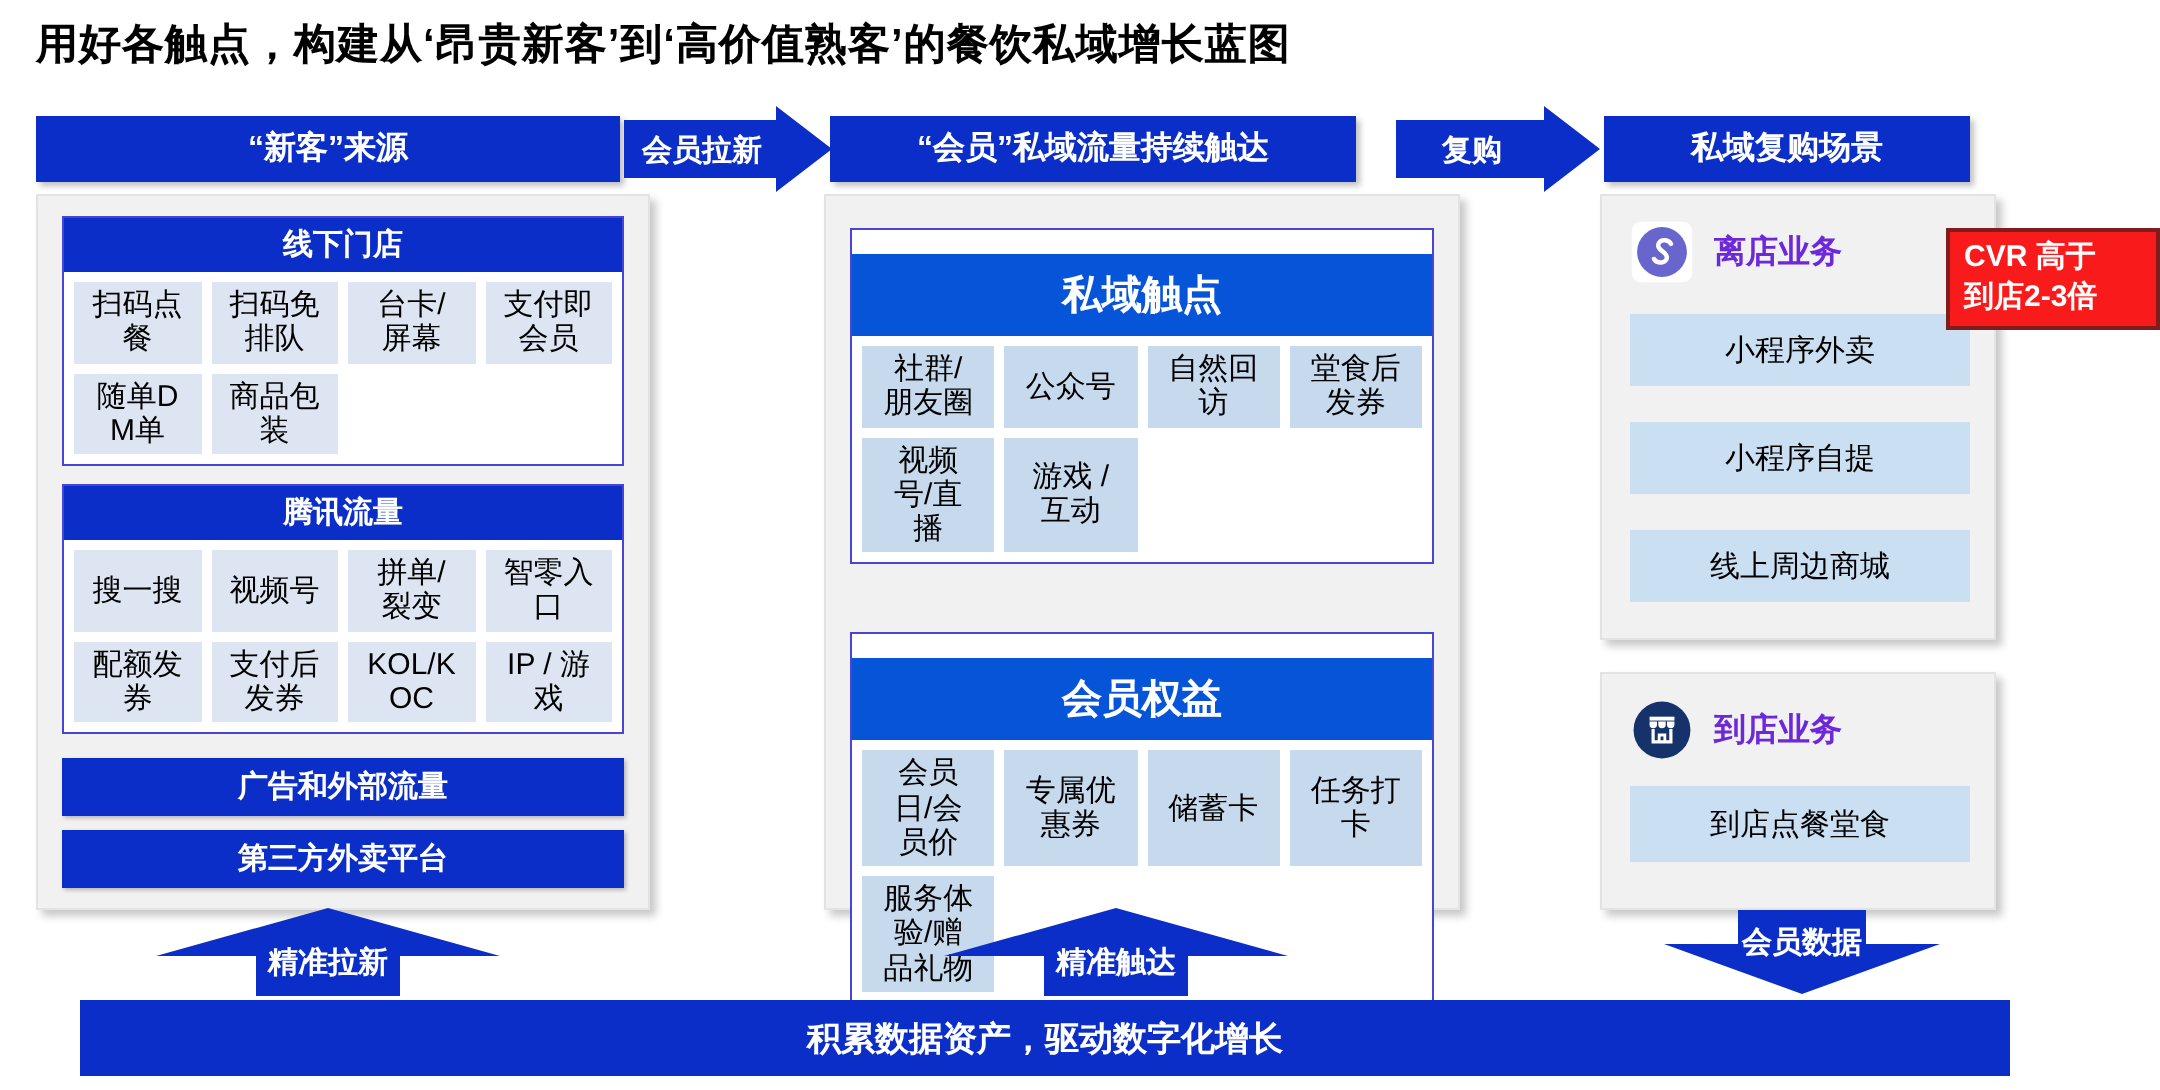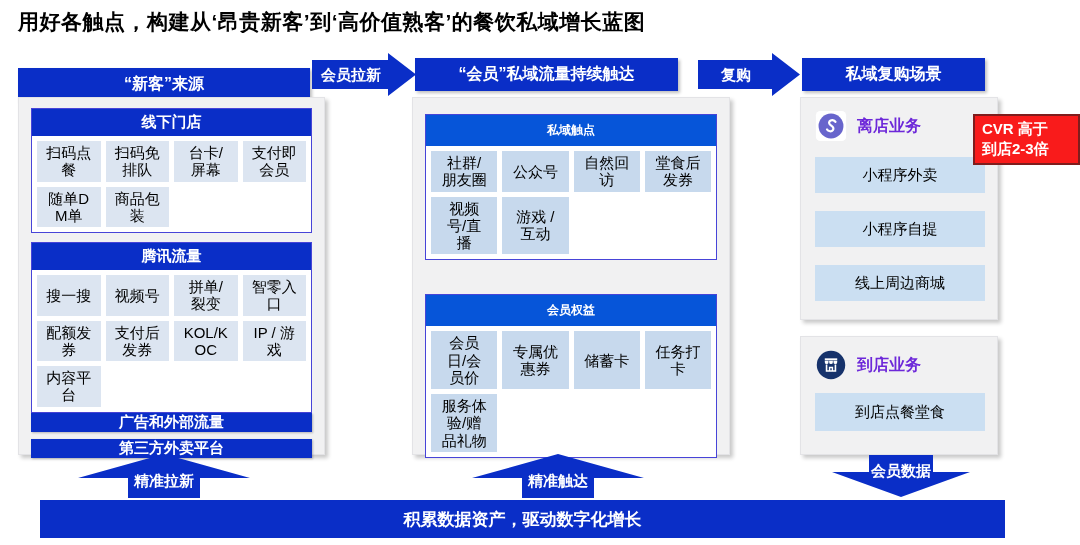--- a/index.html
+++ b/index.html
@@ -19,21 +19,21 @@
   .arrow-label { position:absolute; color:#fff; font-weight:bold; font-size:15px;
                  text-align:center; white-space:nowrap; }
 
   .card { position:absolute; background:#F1F1F2; border:1px solid #E3E3E6;
           box-shadow:3px 3px 4px rgba(0,0,0,.22); }
   .card-inner { width:100%; height:100%; display:flex; flex-direction:column; }
 
   .section { border:1.5px solid #4744D8; background:#fff; }
   .section-header { background:#0A2EC7; color:#fff; font-weight:bold; font-size:15px;
                     text-align:center; padding:4px 0; }
-  .mid-section .section-header { background:#0655D9; font-size:12px; padding:7px 16px; }
+  .mid-section .section-header { background:#0655D9; font-size:20px; padding:7px 16px;margin-top:12px; }
   .cells { display:grid; grid-template-columns:repeat(4,1fr); gap:5px; padding:5px; }
   .cell { background:#DCE5F1; color:#000; font-size:15px; line-height:1.15;
           display:flex; align-items:center; justify-content:center; text-align:center;
           min-height:28px; padding:3px 8px; word-break:break-all; }
   .mid-section .cell { background:#C7D9ED; padding:3px 9px; min-height:30px; }
 
   .blue-bar { height:29px; background:#0A2EC7; color:#fff; font-weight:bold;
               font-size:15px; display:flex; align-items:center; justify-content:center;
               box-shadow:1px 1px 2px rgba(0,0,0,.25); }
 
@@ -51,21 +51,21 @@
                 background:#0A2EC7; color:#fff; font-weight:bold; font-size:17px;
                 display:flex; align-items:center; justify-content:center; }
 </style>
 </head>
 <body>
 
 <div id="stage">
 
   <div class="title">用好各触点，构建从‘昂贵新客’到‘高价值熟客’的餐饮私域增长蓝图</div>
 
-  <div class="header-bar" style="left:18px; top:58px; width:292px;margin-top:10px;">“新客”来源</div>
+  <div class="header-bar" style="left:18px; top:58px; width:292px;">“新客”来源</div>
 
   <div class="harrow" style="left:312px; top:53px; width:104px; height:43px;">
     <svg width="104" height="43" viewBox="0 0 104 43">
       <polygon points="0,7 76,7 76,0 104,21.5 76,43 76,36 0,36" fill="#0A2EC7"></polygon>
     </svg>
     <span class="arrow-label" style="left:0; top:13px; width:78px;">会员拉新</span>
   </div>
 
   <div class="header-bar" style="left:415px; top:58px; width:263px;">“会员”私域流量持续触达</div>
 
@@ -95,21 +95,20 @@
         <div class="section-header">腾讯流量</div>
         <div class="cells">
           <div class="cell">搜一搜</div>
           <div class="cell">视频号</div>
           <div class="cell">拼单/裂变</div>
           <div class="cell">智零入口</div>
           <div class="cell">配额发券</div>
           <div class="cell">支付后发券</div>
           <div class="cell">KOL/KOC</div>
           <div class="cell">IP / 游戏</div>
-          <div class="cell">内容平台</div>
         </div>
       </div>
       <div class="blue-bar" style="margin-top:auto;">广告和外部流量</div>
       <div class="blue-bar" style="margin-top:7px;">第三方外卖平台</div>
     </div>
   </div>
 
   <div class="card" style="left:412px; top:97px; width:318px; height:358px;">
     <div class="card-inner" style="padding:16px 12px;">
       <div class="section mid-section">

